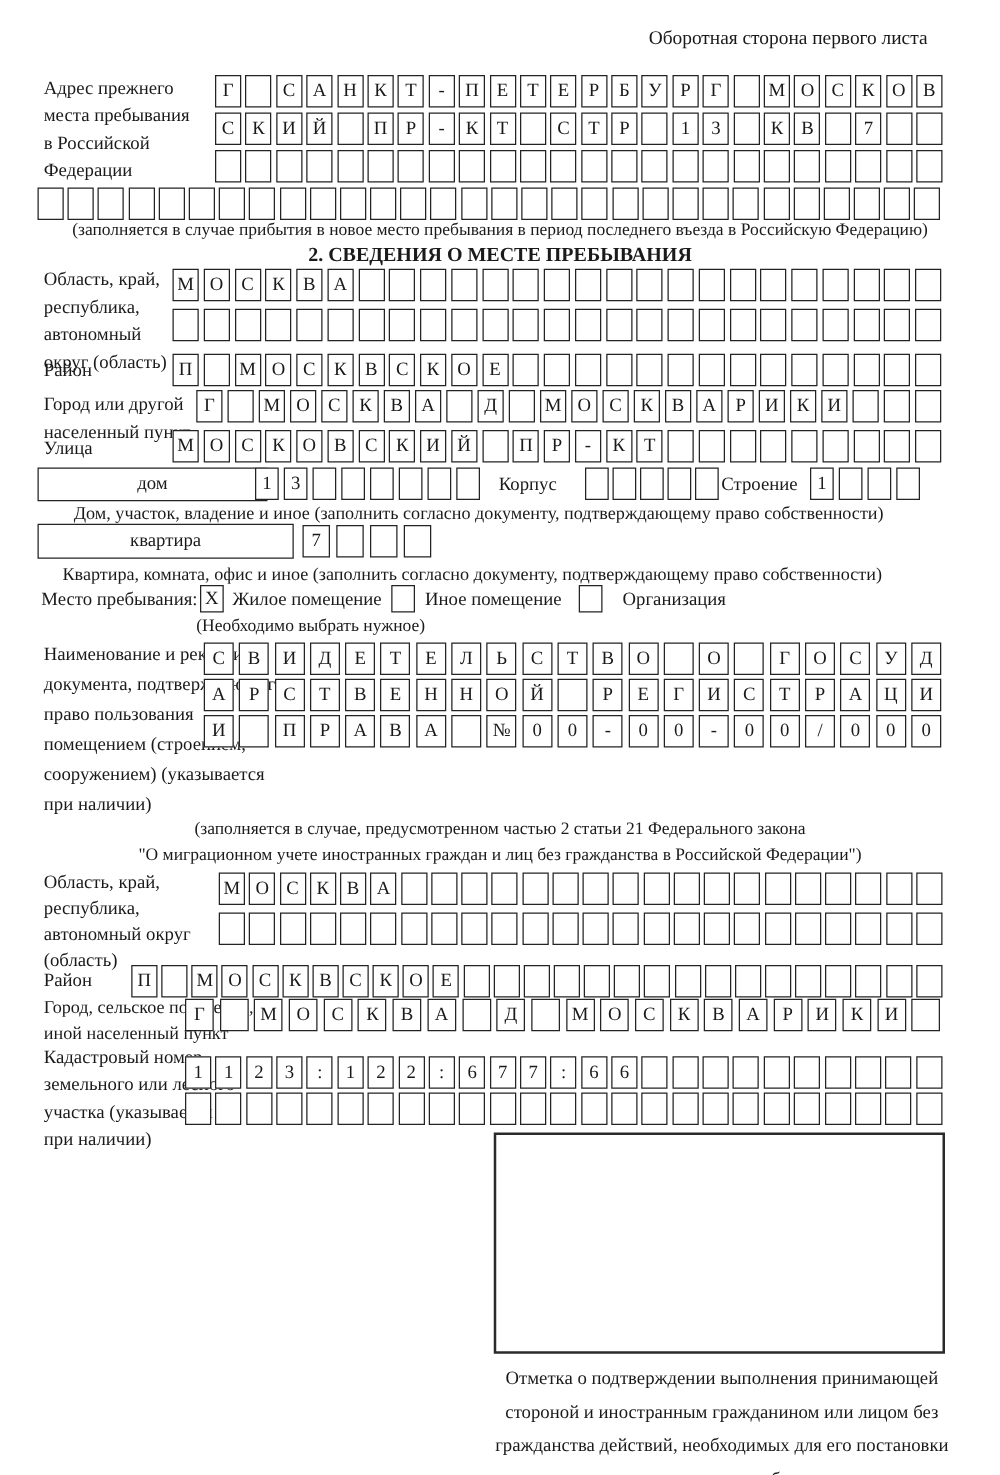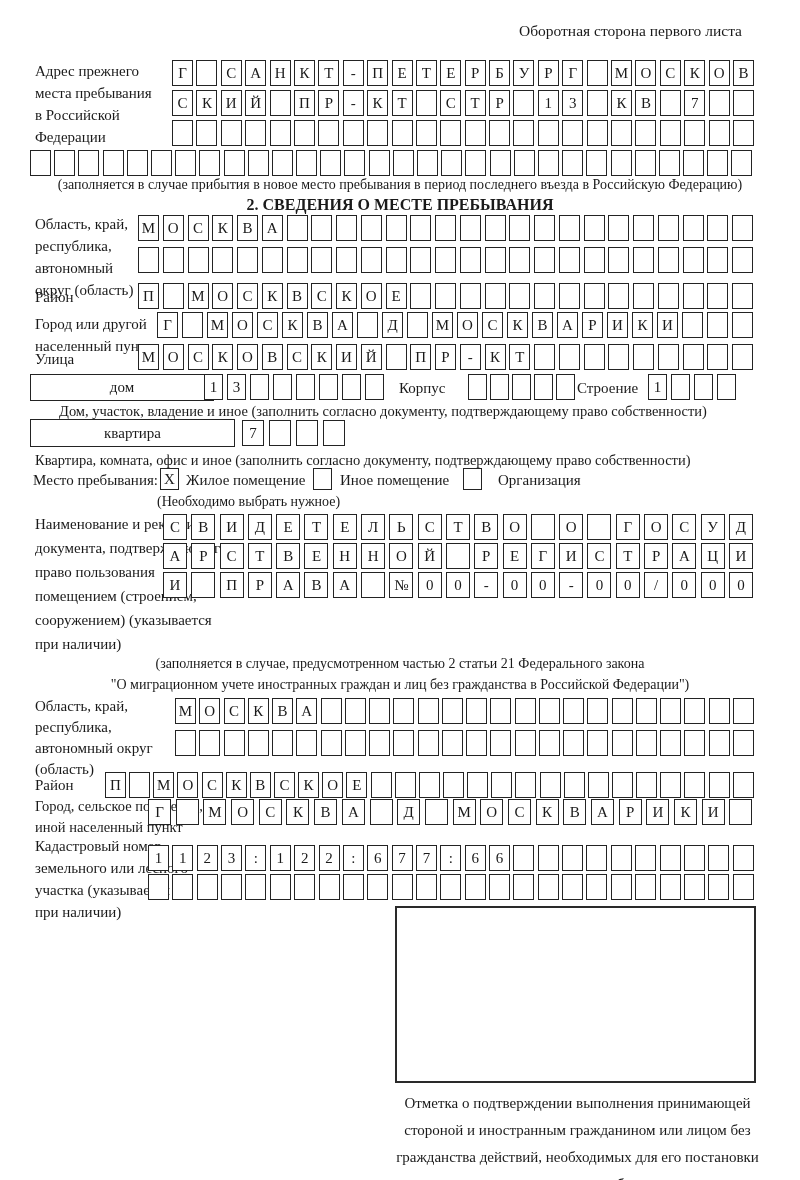--- a/index.html
+++ b/index.html
@@ -342,21 +342,21 @@
 
   <div class="abs wbox" style="left:30px; top:419px; width:205px; height:28px;">
     <span>квартира</span>
   </div>
   <div class="abs cells" style="left:242px; top:420px; --w:22px; --g:5px;">
       <span class="cell">7</span>
       <span class="cell"></span>
       <span class="cell"></span>
       <span class="cell"></span>
     </div>
-  <div class="abs note" style="left:35px; top:452px; font-size:14.5px;">Квартира, комната, офис и иное (заполнить согласно документу, подтверждающему право собственности)</div>
+  <div class="abs note" style="left:50px; top:452px; font-size:14.5px;">Квартира, комната, офис и иное (заполнить согласно документу, подтверждающему право собственности)</div>
 
   <div class="abs lbl" style="left:33px; top:469px;">Место пребывания:</div>
   <div class="abs chk" style="left:160px; top:468px;">X</div>
   <div class="abs lbl" style="left:186px; top:469px;">Жилое помещение</div>
   <div class="abs chk" style="left:313px; top:468px;"></div>
   <div class="abs lbl" style="left:340px; top:469px;">Иное помещение</div>
   <div class="abs chk" style="left:463px; top:468px;"></div>
   <div class="abs lbl" style="left:498px; top:469px;">Организация</div>
   <div class="abs note" style="left:157px; top:494px;">(Необходимо выбрать нужное)</div>
 

